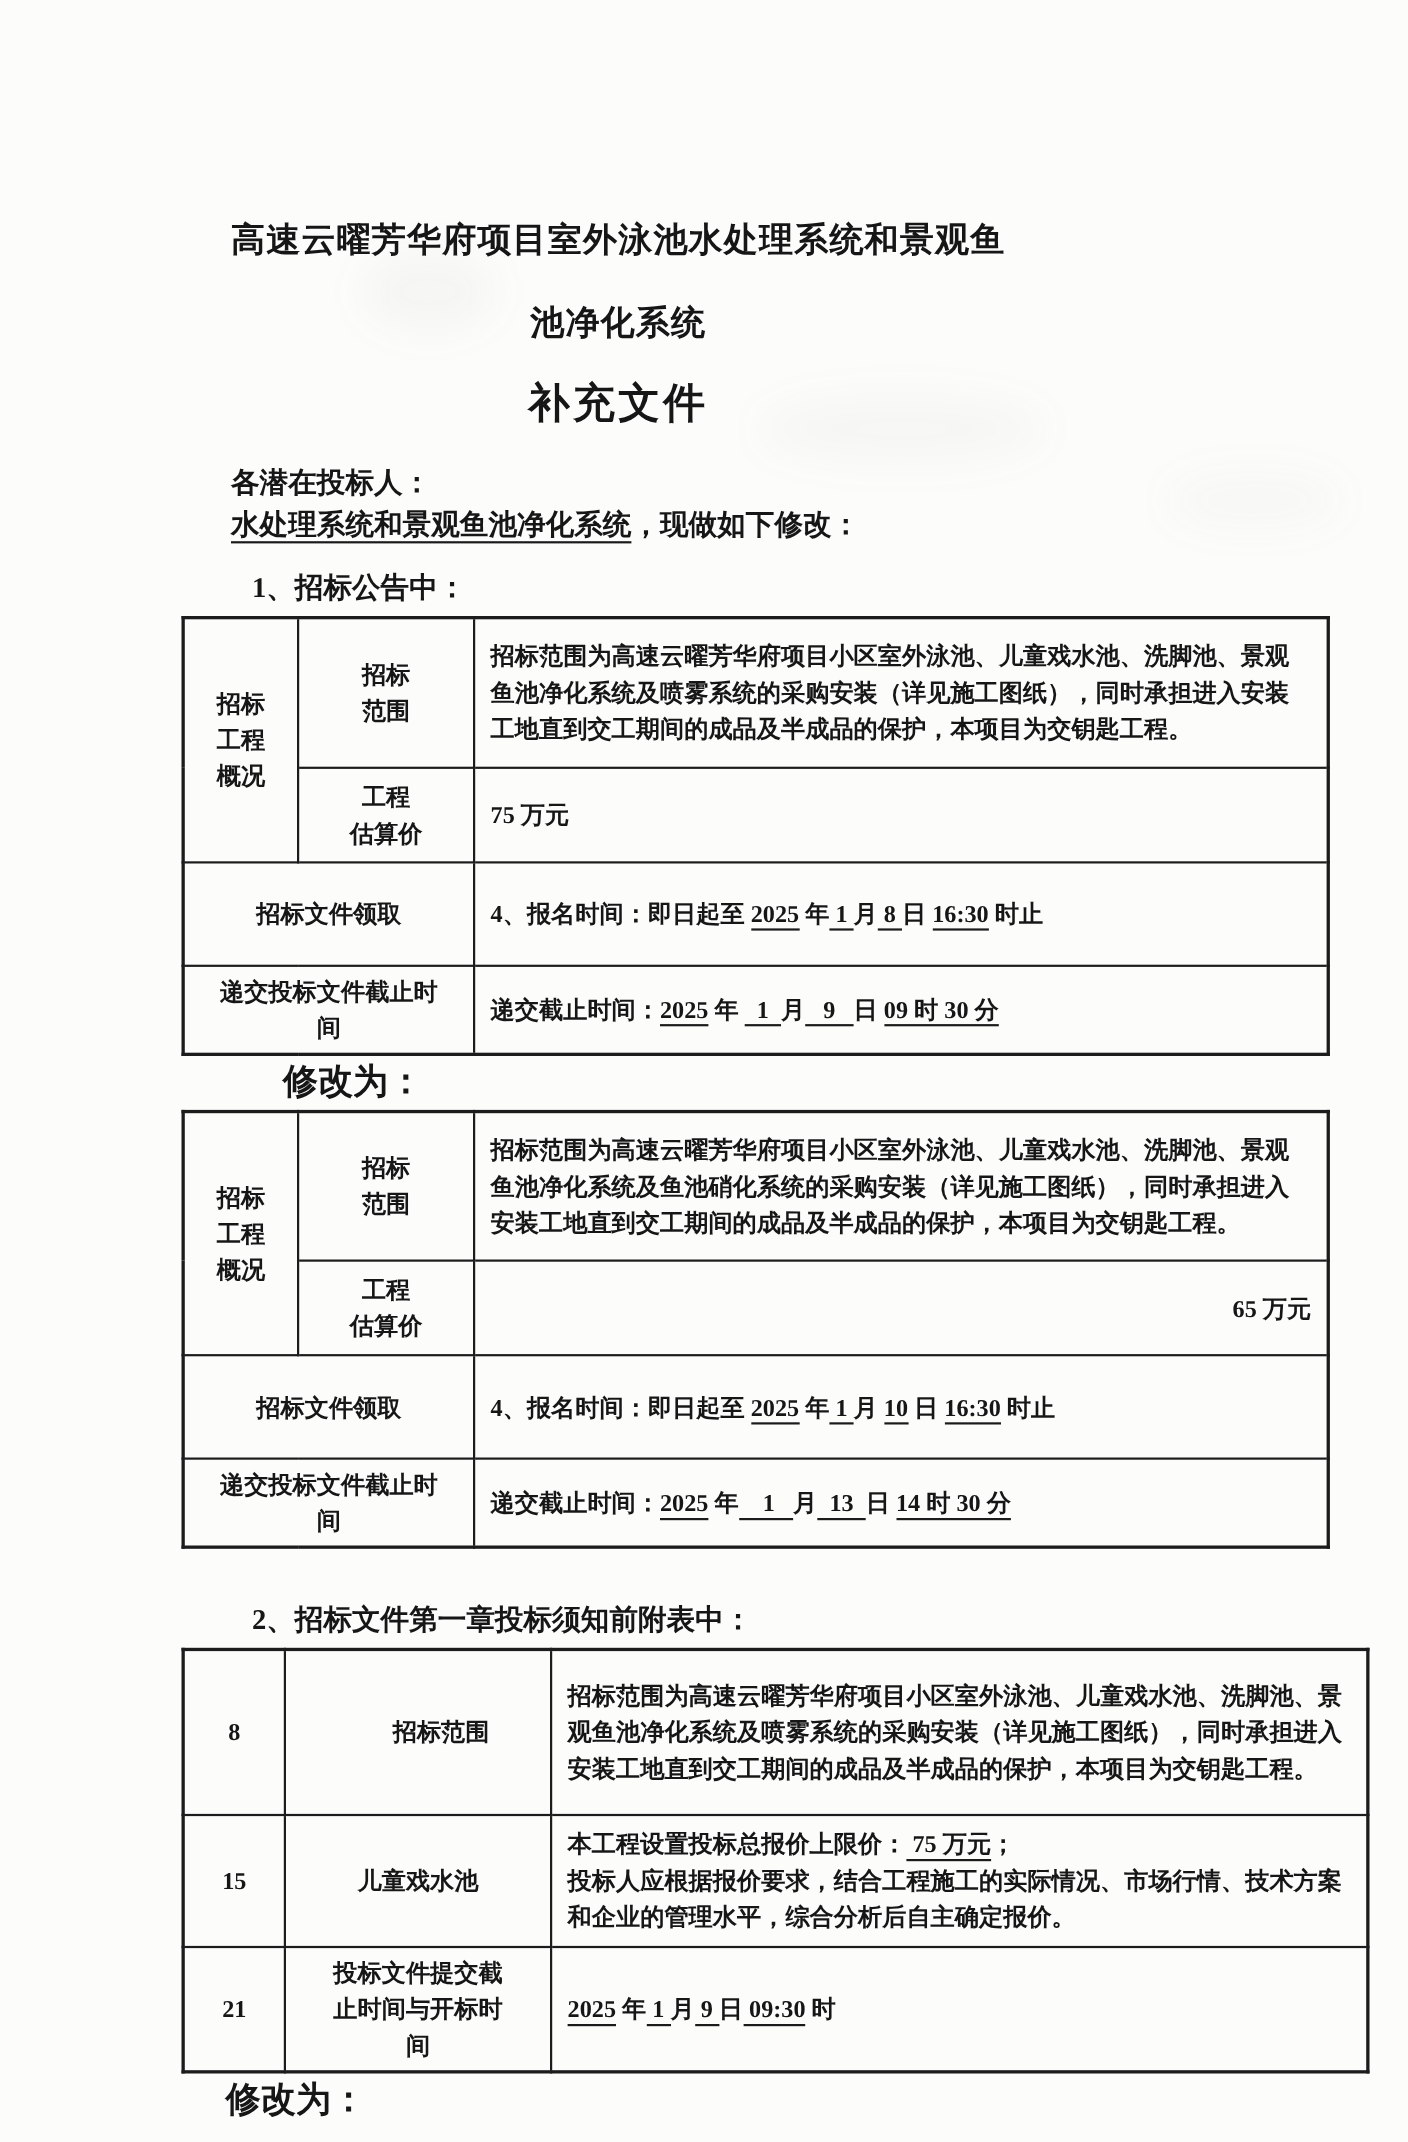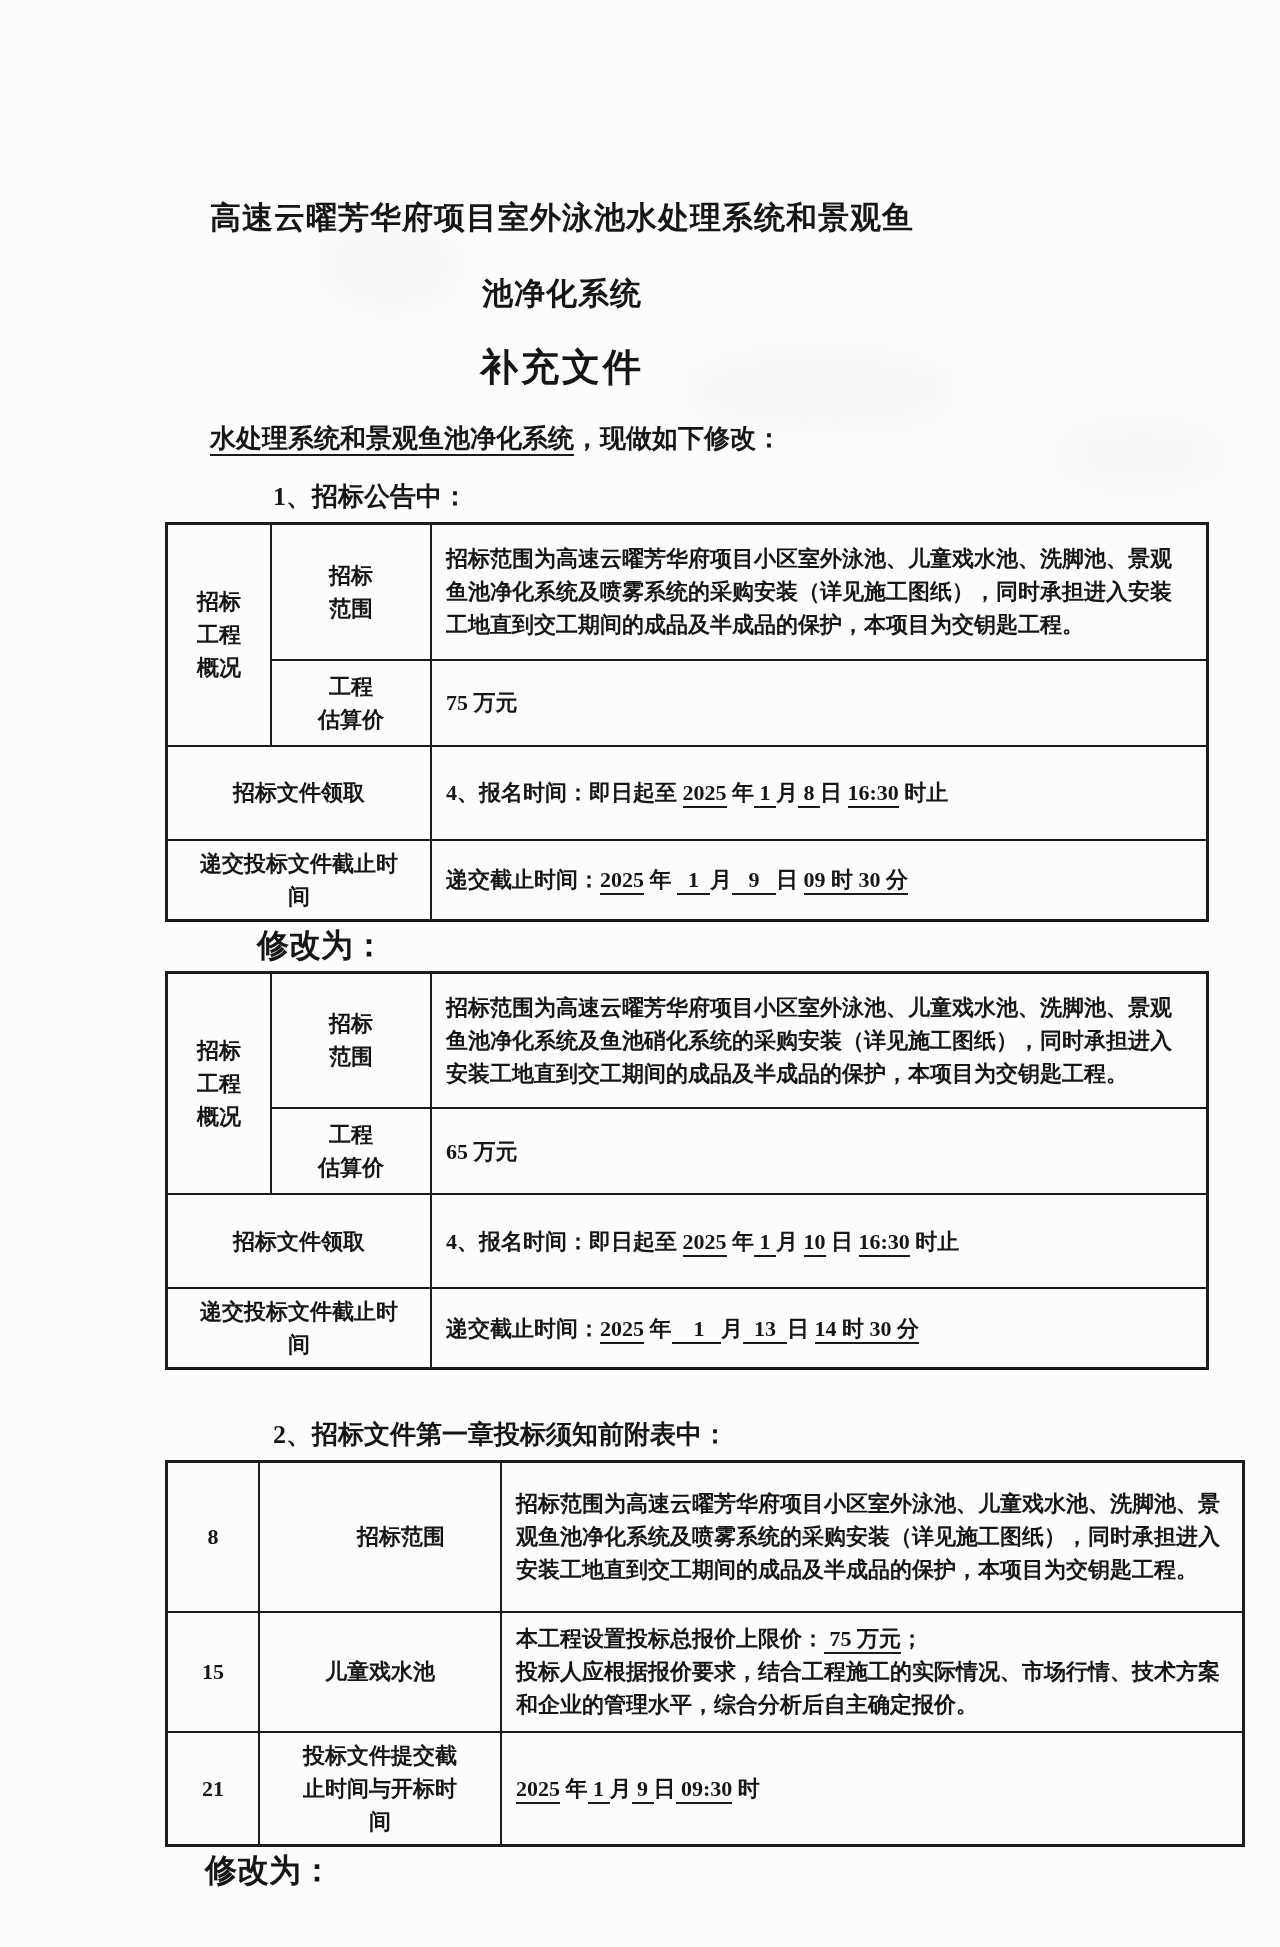--- a/index.html
+++ b/index.html
@@ -16,34 +16,34 @@
 
   .titles{width:1000px;margin:0 auto 0 62px;text-align:center;}
   .title-line{font-size:31px;font-weight:900;line-height:44px;letter-spacing:1px;}
   .title-line2{margin-top:32px;}
   .subtitle{margin-top:30px;font-size:38px;font-weight:900;letter-spacing:3px;line-height:42px;}
 
   .content{margin-left:165px;width:992px;}
   .intro{margin-top:32px;font-size:26px;font-weight:600;line-height:38px;}
   .intro .ln{margin-left:45px;}
   .intro .ln-indent{margin-left:97px;}
-  .sec-heading{margin-top:20px;margin-left:108px;font-size:26px;font-weight:800;line-height:38px;}
+  .sec-heading{margin-top:20px;margin-left:64px;font-size:26px;font-weight:800;line-height:38px;}
   .modify{font-size:32px;font-weight:800;line-height:40px;margin-left:92px;margin-top:3px;}
   .modify-last{margin-left:40px;}
 
   .u{border-bottom:2px solid #1b1b1b;padding-bottom:1px;}
 
   table{border-collapse:collapse;table-layout:fixed;width:990px;margin-top:6px;
         font-size:22px;line-height:33px;font-weight:600;}
   td{border:2px solid #1c1c1c;vertical-align:middle;}
   table{border:3px solid #1c1c1c;}
   .cell-label{text-align:center;white-space:pre-line;padding:6px 4px;}
   .cell-content{padding:6px 14px;text-align:left;}
   .cell-num{text-align:center;}
-  .indent-more{}
+  .indent-more{text-align:right;}
 
   .t12 .col-group{width:94px;}
   .t12 .col-label{width:150px;}
   .t12 .col-content{width:746px;}
   .t12 .r1{height:136px;}
   .t12 .r2{height:86px;}
   .t12 .r3{height:94px;}
   .t12 .r4{height:72px;}
 
   .t3 .col-num{width:88px;}
@@ -64,20 +64,21 @@
 
 <div class="titles" style="padding-top:196px;">
   <div class="title-line">高速云曜芳华府项目室外泳池水处理系统和景观鱼</div>
   <div class="title-line title-line2">池净化系统</div>
   <div class="subtitle">补充文件</div>
 </div>
 
 <div class="content">
 
   <div class="intro">
+    <div class="ln">各潜在投标人：</div>
     <div class="ln"><span class="u">水处理系统和景观鱼池净化系统</span><span>，现做如下修改：</span></div>
   </div>
 
   <div class="sec-heading">1、招标公告中：</div>
 
   <table class="t12">
     <tbody>
         <tr class="r1">
       <td class="cell-label col-group" rowspan="2">招标
 工程

